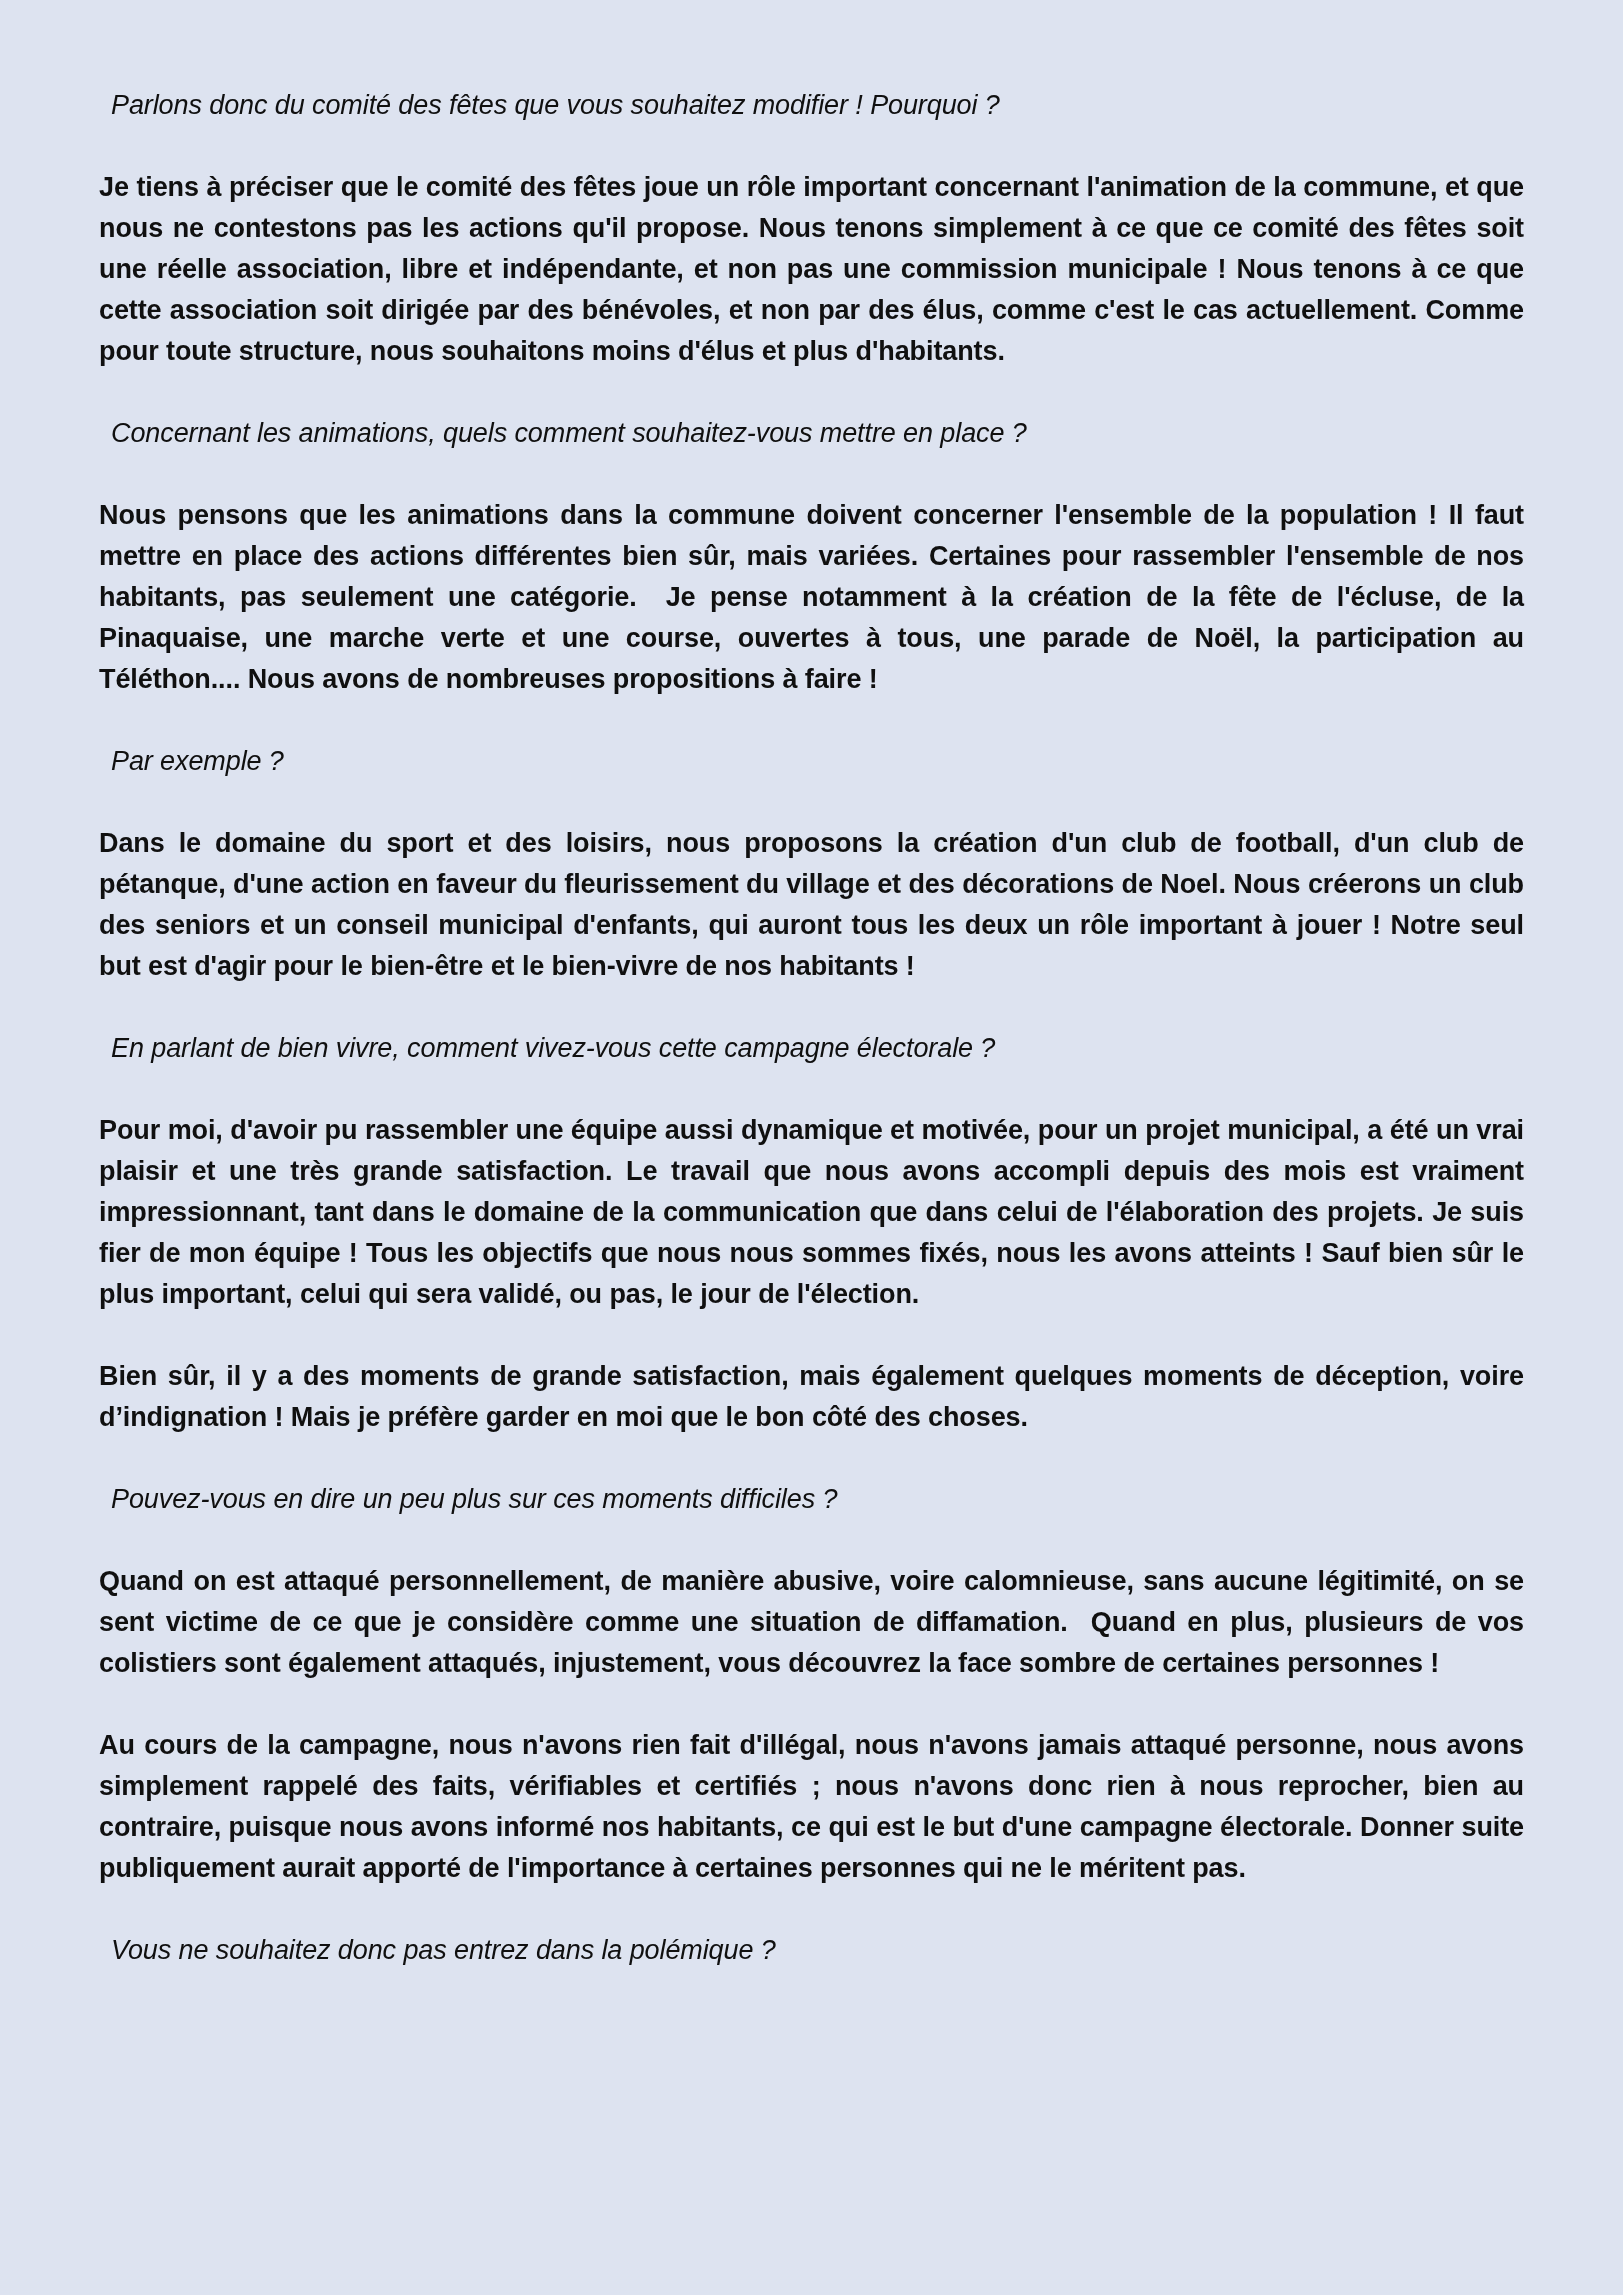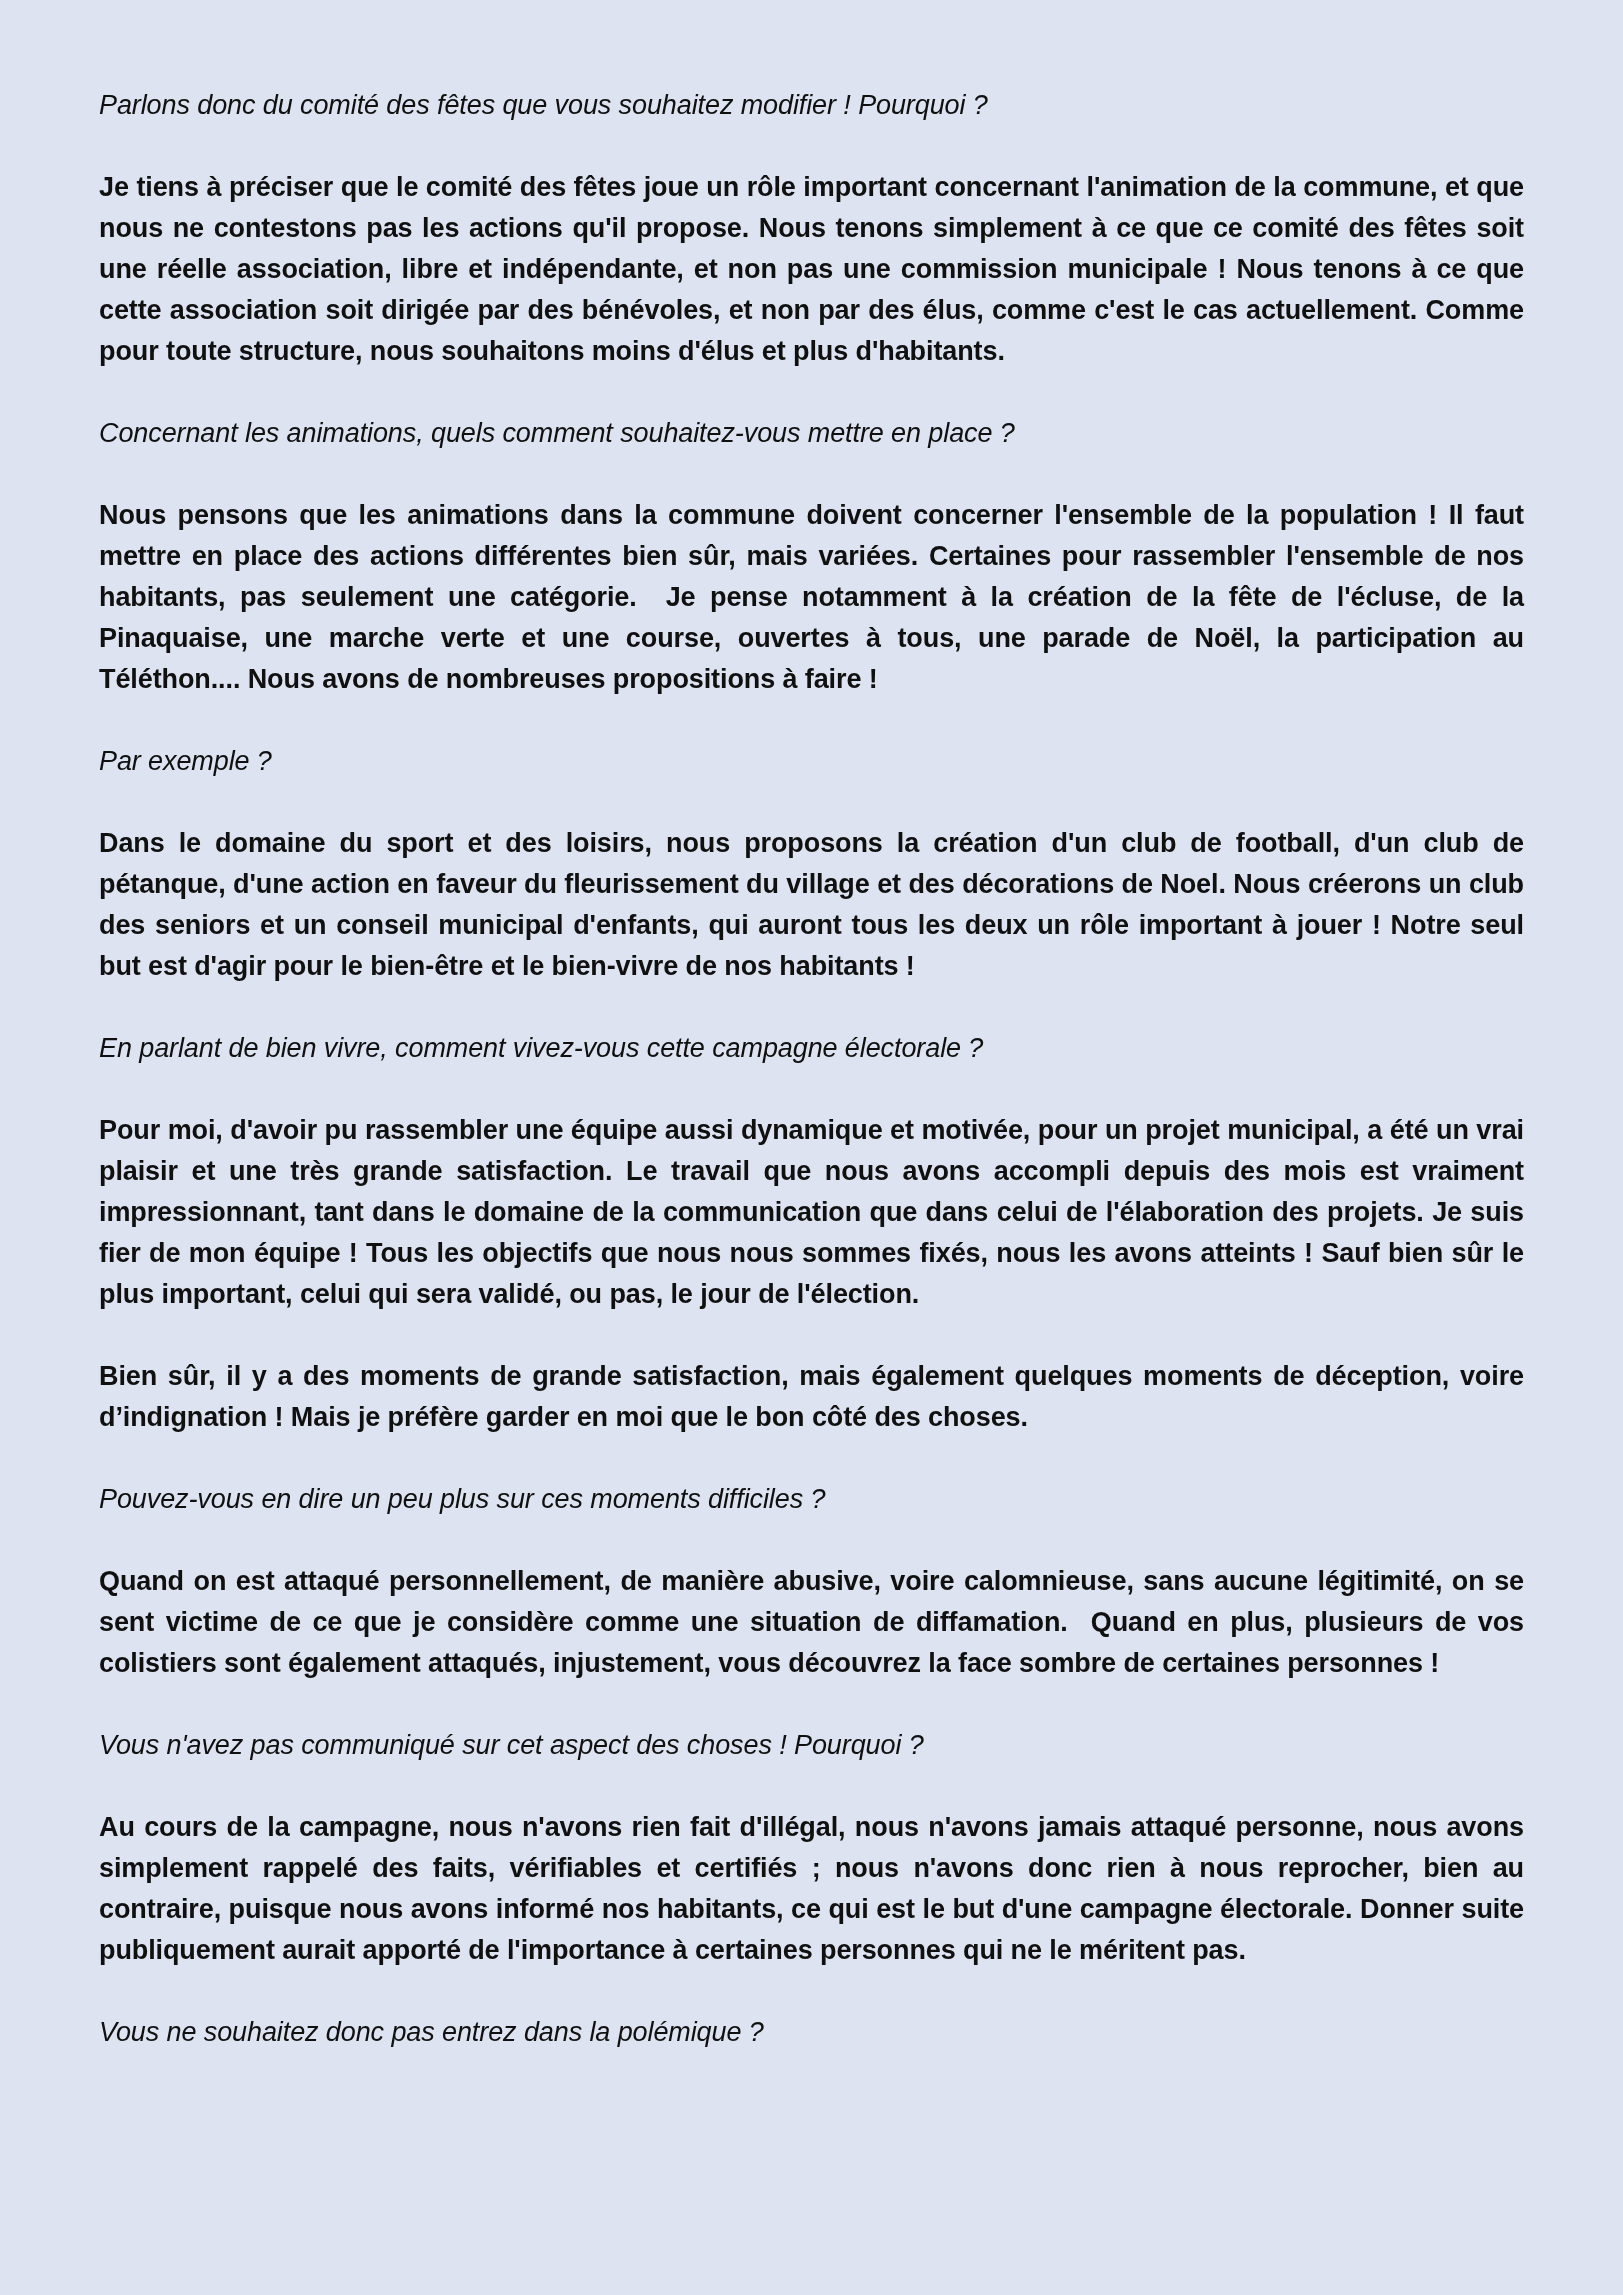--- a/index.html
+++ b/index.html
@@ -27,21 +27,21 @@
   .doc-body {
     width: 1425px;
   }
 
   
   .q {
     font-style: italic;
     font-size: 27px;
     line-height: 41px;
     text-align: left;
-    margin: 0 0 41px 0;
+    margin: 0 0 41px 12px;
     letter-spacing: -0.1px;
     white-space: pre-wrap;
   }
 
   
   .a {
     font-style: normal;
     font-size: 27px;
     line-height: 41px;
     text-align: justify;
@@ -68,20 +68,19 @@
     <p class="a">Dans le domaine du sport et des loisirs, nous proposons la création d'un club de football, d'un club de pétanque, d'une action en faveur du fleurissement du village et des décorations de Noel. Nous créerons un club des seniors et un conseil municipal d'enfants, qui auront tous les deux un rôle important à jouer ! Notre seul but est d'agir pour le bien-être et le bien-vivre de nos habitants !</p>
 
     <p class="q">En parlant de bien vivre, comment vivez-vous cette campagne électorale ?</p>
     <p class="a">Pour moi, d'avoir pu rassembler une équipe aussi dynamique et motivée, pour un projet municipal, a été un vrai plaisir et une très grande satisfaction. Le travail que nous avons accompli depuis des mois est vraiment impressionnant, tant dans le domaine de la communication que dans celui de l'élaboration des projets. Je suis fier de mon équipe ! Tous les objectifs que nous nous sommes fixés, nous les avons atteints ! Sauf bien sûr le plus important, celui qui sera validé, ou pas, le jour de l'élection.</p>
 
     <p class="a">Bien sûr, il y a des moments de grande satisfaction, mais également quelques moments de déception, voire d’indignation ! Mais je préfère garder en moi que le bon côté des choses.</p>
 
     <p class="q">Pouvez-vous en dire un peu plus sur ces moments difficiles ?</p>
     <p class="a">Quand on est attaqué personnellement, de manière abusive, voire calomnieuse, sans aucune légitimité, on se sent victime de ce que je considère comme une situation de diffamation.  Quand en plus, plusieurs de vos colistiers sont également attaqués, injustement, vous découvrez la face sombre de certaines personnes !</p>
 
-    <p class="q">Vous n'avez pas communiqué sur cet aspect des choses ! Pourquoi ?</p>
     <p class="a">Au cours de la campagne, nous n'avons rien fait d'illégal, nous n'avons jamais attaqué personne, nous avons simplement rappelé des faits, vérifiables et certifiés ; nous n'avons donc rien à nous reprocher, bien au contraire, puisque nous avons informé nos habitants, ce qui est le but d'une campagne électorale. Donner suite publiquement aurait apporté de l'importance à certaines personnes qui ne le méritent pas.</p>
 
     <p class="q">Vous ne souhaitez donc pas entrez dans la polémique ?</p>
 
   </div>
 </div>
 
 
 </body></html>

